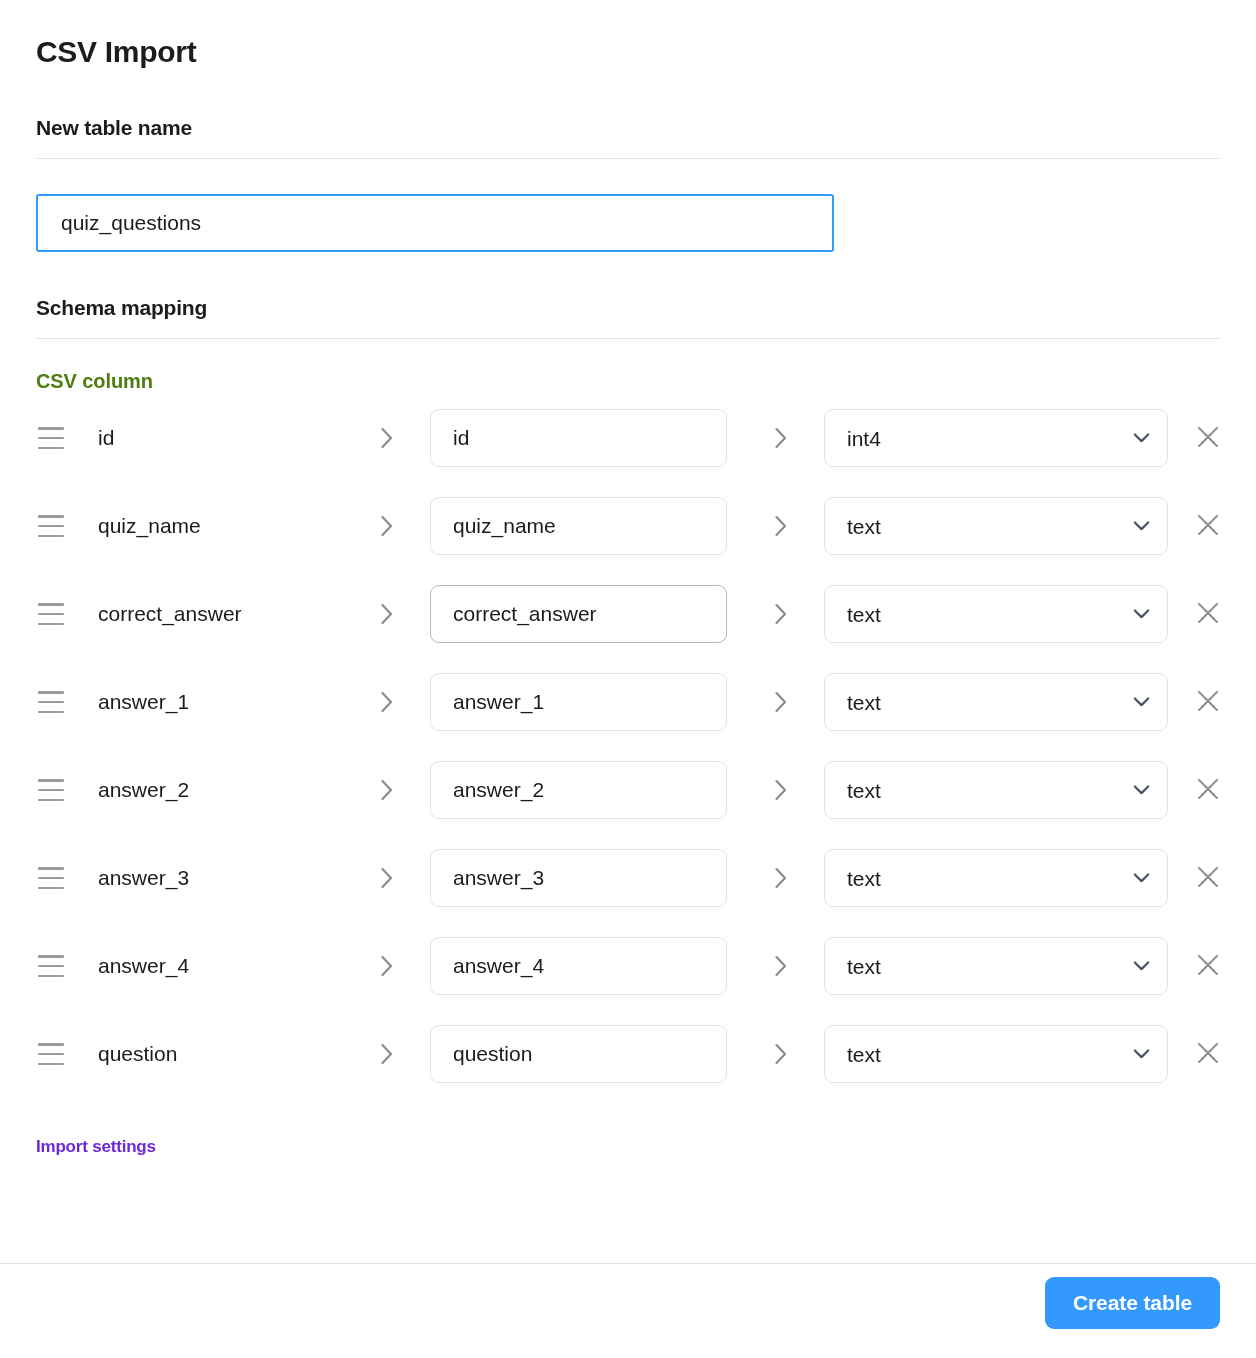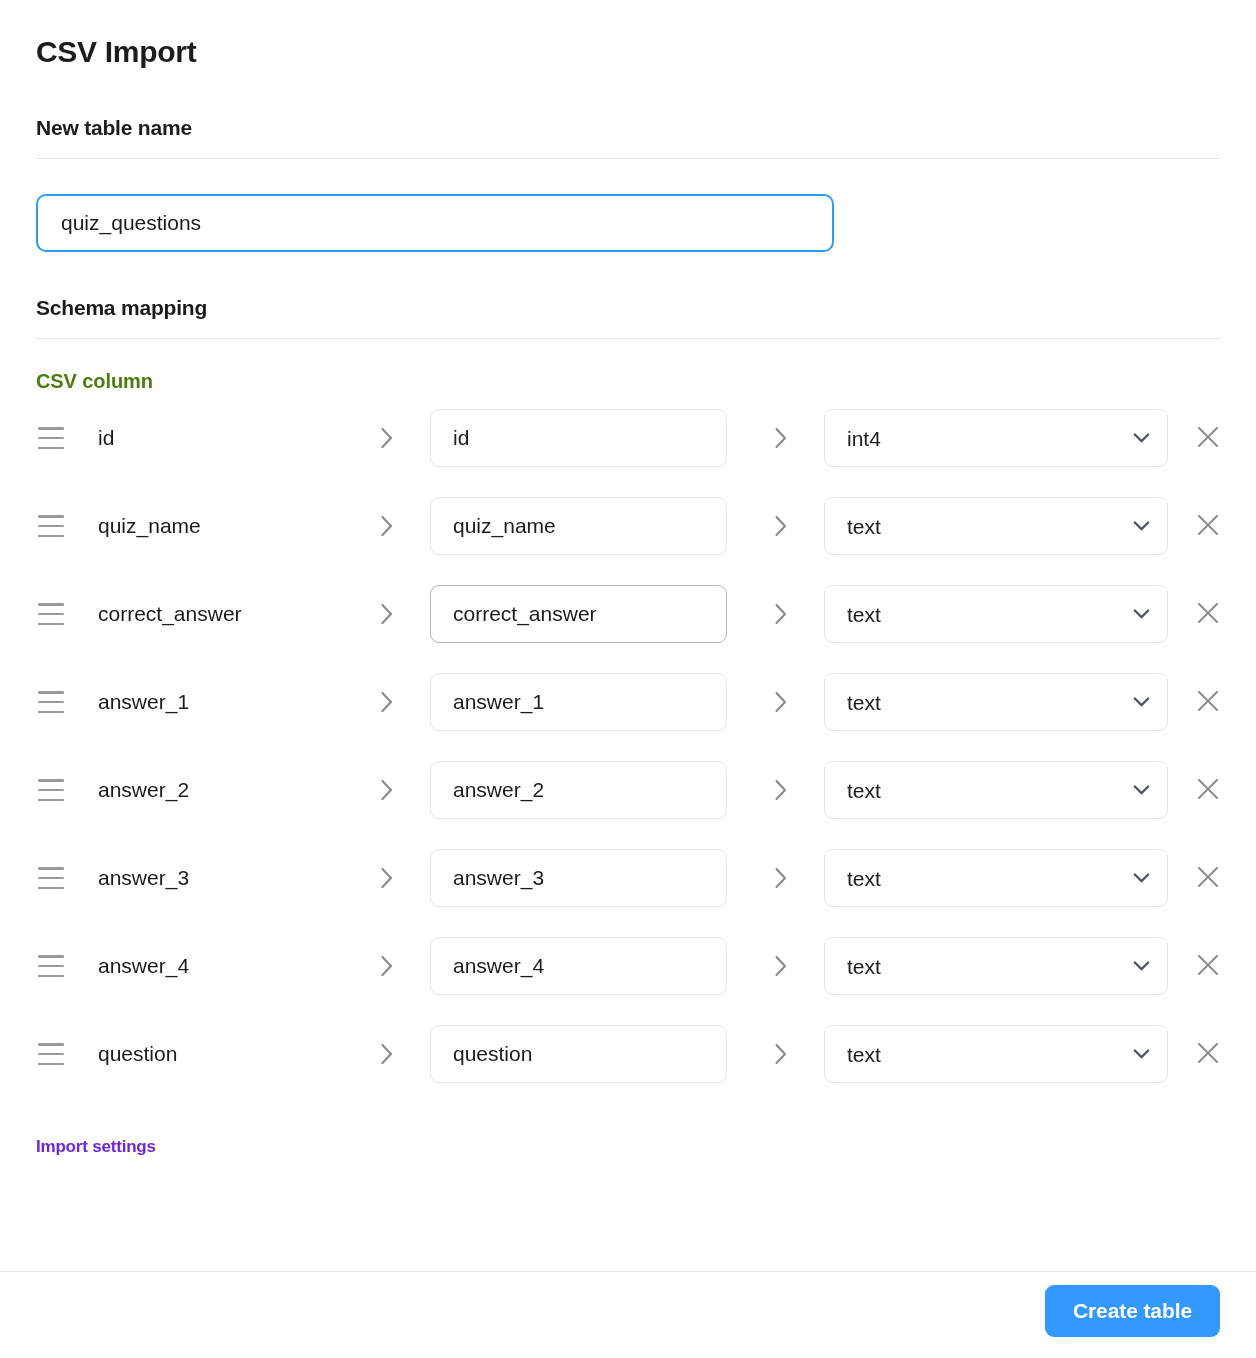--- a/index.html
+++ b/index.html
@@ -62,21 +62,21 @@
 
   
   .name-field-wrap {
     padding-top: 35px;
   }
   .name-input {
     display: block;
     width: 798px;
     height: 58px;
     border: 2px solid #2d9cff;
-    border-radius: 10px;
+    border-radius: 3px;
     background: #ffffff;
     font-family: "Liberation Sans", sans-serif;
     font-size: 21px;
     color: #1c1c1e;
     padding: 0 23px;
     outline: none;
   }
 
   
   .map-header {
@@ -218,21 +218,21 @@
     line-height: 28px;
     font-weight: bold;
     color: #6d28d9;
     letter-spacing: -0.2px;
   }
 
   
   .footer {
     position: absolute;
     left: 0;
-    bottom: 8px;
+    bottom: 16px;
     width: 1256px;
     height: 79px;
     background: #ffffff;
     border-top: 1px solid #e3e3e5;
     display: flex;
     align-items: center;
     justify-content: flex-end;
     padding-right: 36px;
   }
   .primary-btn {

